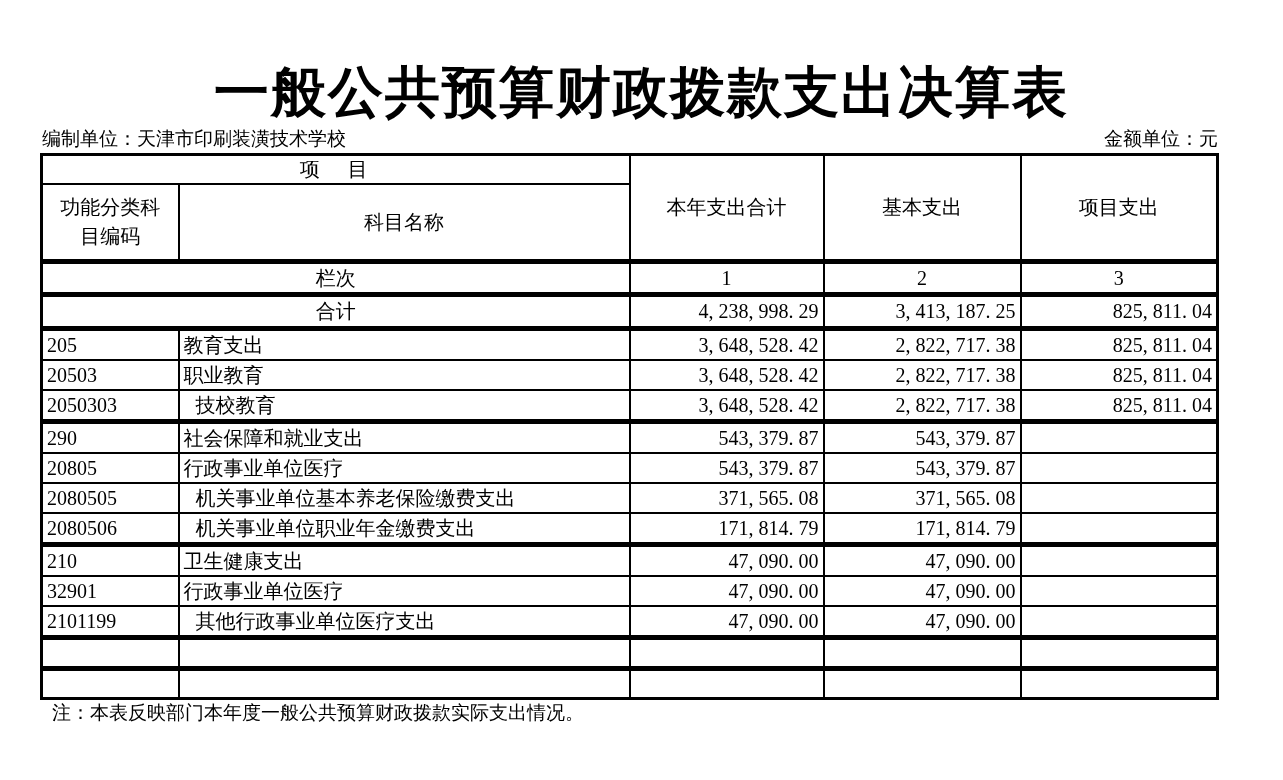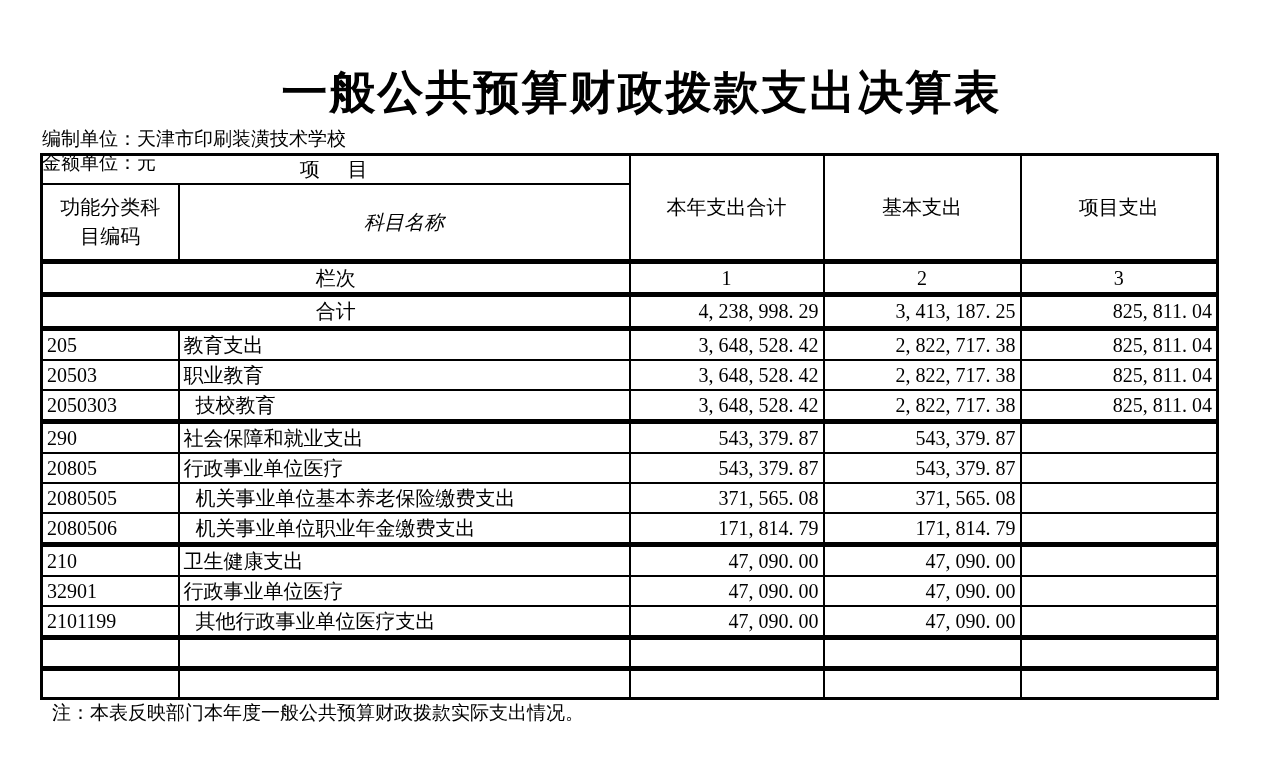--- a/index.html
+++ b/index.html
@@ -3,47 +3,47 @@
 <meta charset="utf-8">
 <style>
   html,body{margin:0;padding:0;}
   body{
     width:1283px;height:780px;background:#ffffff;
     font-family:"Liberation Serif","DejaVu Serif",serif;
     color:#000;position:relative;overflow:hidden;
   }
   .title{
     position:absolute;top:68px;left:0;width:1283px;
-    text-align:center;font-size:46px;font-weight:bold;
+    text-align:center;font-size:55px;font-weight:bold;
     letter-spacing:2px;margin:0;line-height:50px;
   }
   .meta{
     position:absolute;top:127px;left:42px;width:1176px;
     display:flex;justify-content:space-between;
-    font-size:19px;line-height:24px;flex-direction:column;
+    font-size:19px;line-height:24px;
   }
   table.fin{
     position:absolute;left:40px;top:153px;
     border-collapse:collapse;table-layout:fixed;
     width:1176px;
     border:3px solid #000;
   }
   table.fin td{
     border:2px solid #000;
     font-size:20px;
     padding:0 4px;
     overflow:hidden;
     vertical-align:middle;
   }
   tr.hr1 td{height:27px;text-align:center;}
   td.proj{letter-spacing:4px;padding-right:106px;}
   tr.hr2 td{height:74px;text-align:center;}
   td.codehead{padding:0;font-family:Liberation Serif, serif;}
   .wrapbox{width:5em;margin:0 auto;line-height:1.45;text-align:center;}
-  td.namehead{padding-right:106px;font-style:italic;}
+  td.namehead{padding-right:106px;}
   tr.lanci td{height:28px;border-top-width:5px;border-bottom-width:5px;text-align:center;}
   tr.heji td{height:29px;border-bottom-width:5px;}
   td.mergeL{text-align:center;padding-right:106px;}
   tr.datarow td{height:28px;}
   tr.gend td{border-bottom-width:5px;}
   tr.emptyrow td{height:26px;}
   td.code{text-align:left;padding-left:4px;}
   td.name{text-align:left;padding-left:6px;white-space:pre;}
   td.name.indent{padding-left:16px;}
   td.num{text-align:right;padding-right:5px;white-space:nowrap;}

